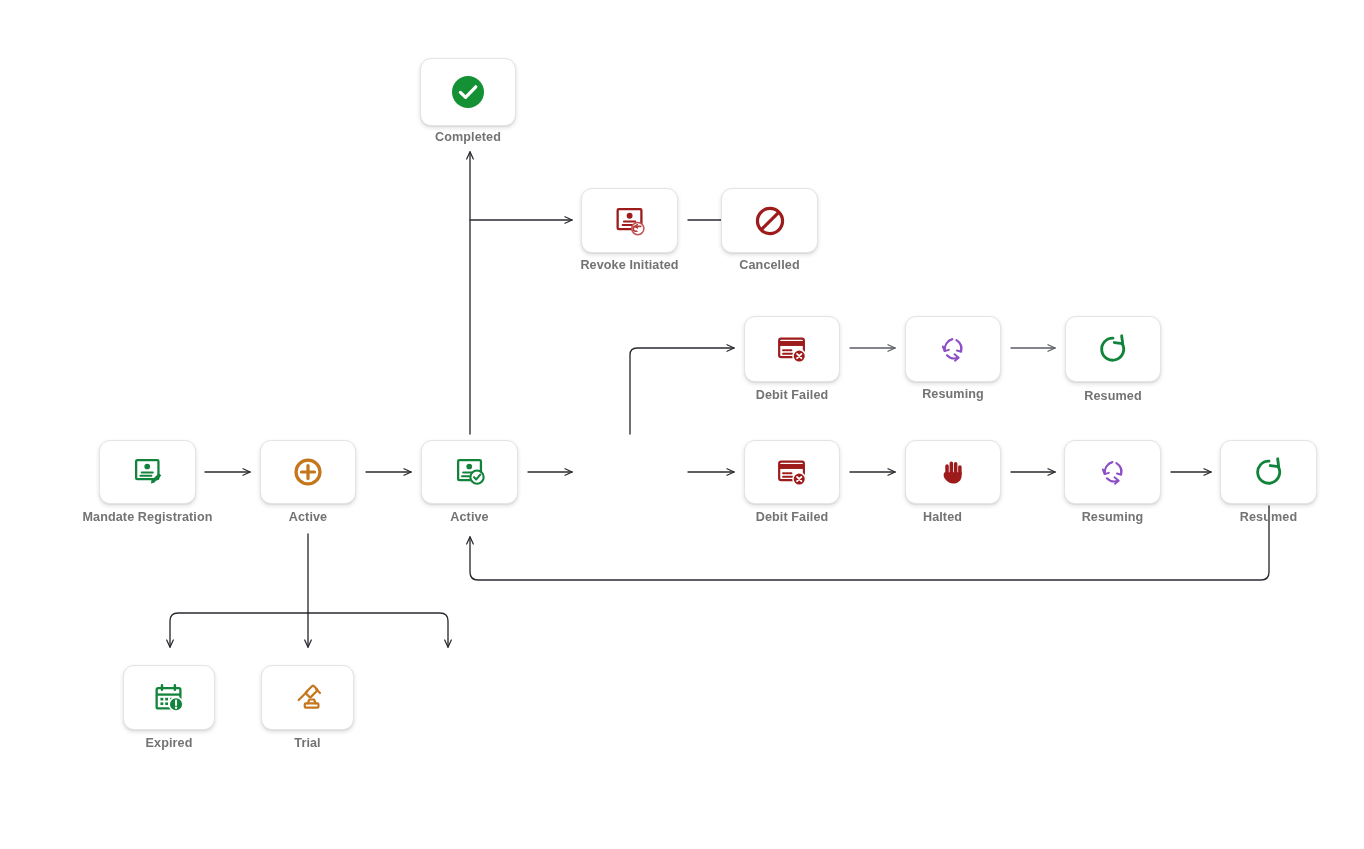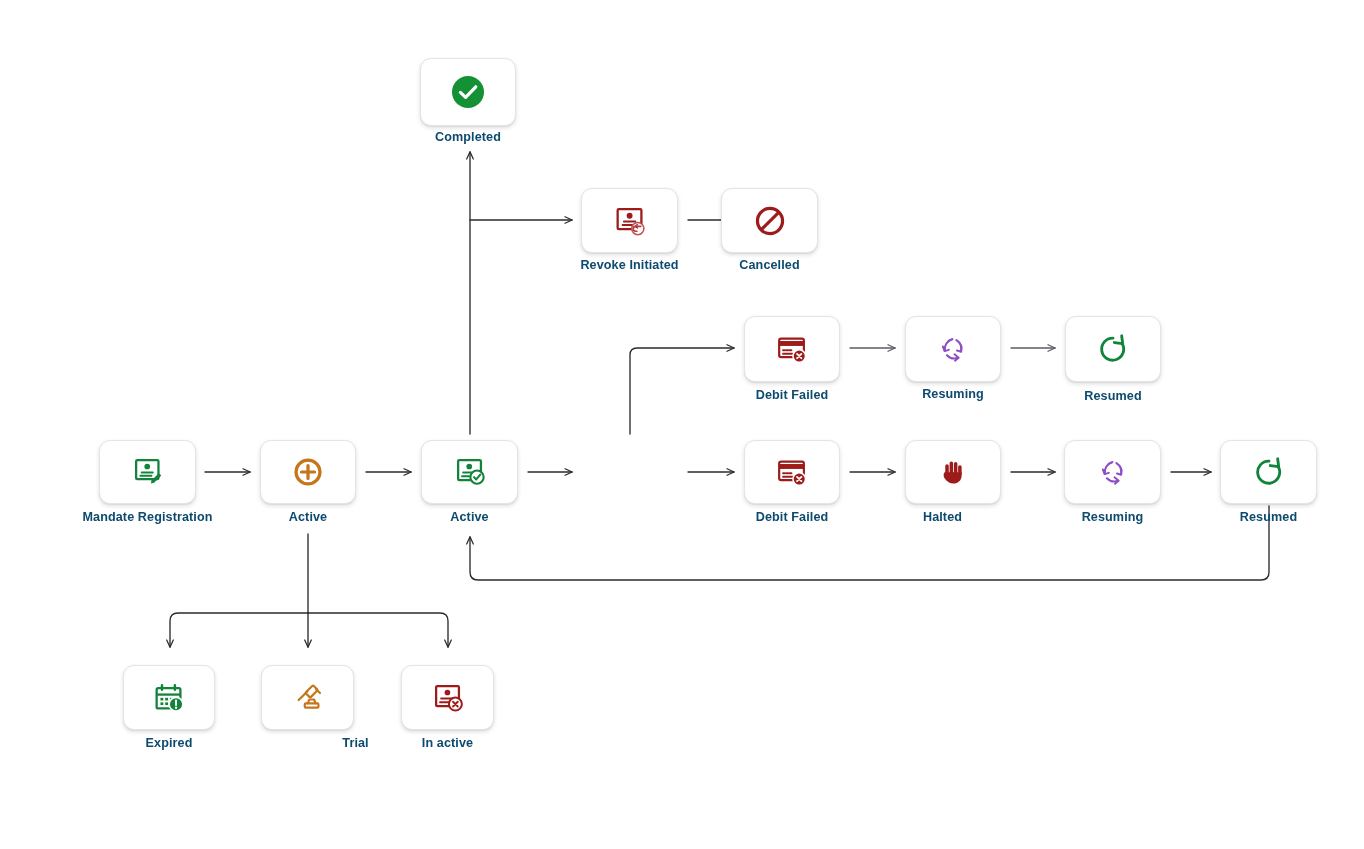--- a/index.html
+++ b/index.html
@@ -20,21 +20,21 @@
     display:flex;align-items:center;justify-content:center;
     box-sizing:border-box;
   }
   .card svg{display:block;}
   .caption{
     position:absolute;
     left:50%;transform:translateX(-50%);
     white-space:nowrap;
     font-size:12.6px;
     font-weight:700;
-    color:#0c4a6e;
+    color:#737373;
     letter-spacing:.1px;
   }
 </style>
 </head>
 <body>
 
 <div id="stage">
 
   <svg id="wires" viewBox="0 0 1364 849" width="1364" height="849" aria-hidden="true">
     <defs>
@@ -303,31 +303,17 @@
           <g fill="none" stroke="#c6761a" stroke-width="2.3" stroke-linejoin="round" stroke-linecap="round">
             <rect x="20.2" y="7.4" width="7.2" height="11.4" rx="1.2" transform="rotate(45 23.8 13.1)"></rect>
             <line x1="19.2" y1="13.2" x2="10.2" y2="22.2"></line>
             <path d="M28.4,10.6 L32.6,14.8"></path>
             <rect x="16.6" y="25.6" width="14.4" height="4.6" rx="1.1"></rect>
             <path d="M19.8,25.6 L21.4,21.6 L26.4,21.6 L28,25.6"></path>
           </g>
         </svg>
       </span>
     </div>
-    <div class="caption" style="top:71px;margin-left:48px;">Trial</div>
-  </div>
-
-  <div class="node" style="left:401px;top:665px;width:93px;height:65px;">
-    <div class="card" style="width:93px;height:65px;">
-      <span>
-        <svg width="38" height="38" viewBox="0 0 40 40">
-          <rect x="7.5" y="7.5" width="24" height="21" rx="1.2" fill="none" stroke="#9e1b1b" stroke-width="2.4"></rect>
-          <circle cx="19.4" cy="14.2" r="3" fill="#9e1b1b"></circle>
-          <path d="M12.8,20.6 L24.4,20.6 M11.6,24.4 L21,24.4" stroke="#9e1b1b" stroke-width="2.1" stroke-linecap="round"></path>
-          <circle cx="27.8" cy="26.4" r="6.8" fill="#fff" stroke="#9e1b1b" stroke-width="2.1"></circle>
-          <path d="M25.3,23.9 L30.3,28.9 M30.3,23.9 L25.3,28.9" stroke="#9e1b1b" stroke-width="2" stroke-linecap="round"></path>
-        </svg>
-      </span>
-    </div>
-    <div class="caption" style="top:71px;">In active</div>
-  </div>
+    <div class="caption" style="top:71px;">Trial</div>
+  </div>
+
 
 </div>
 
 </body></html>

